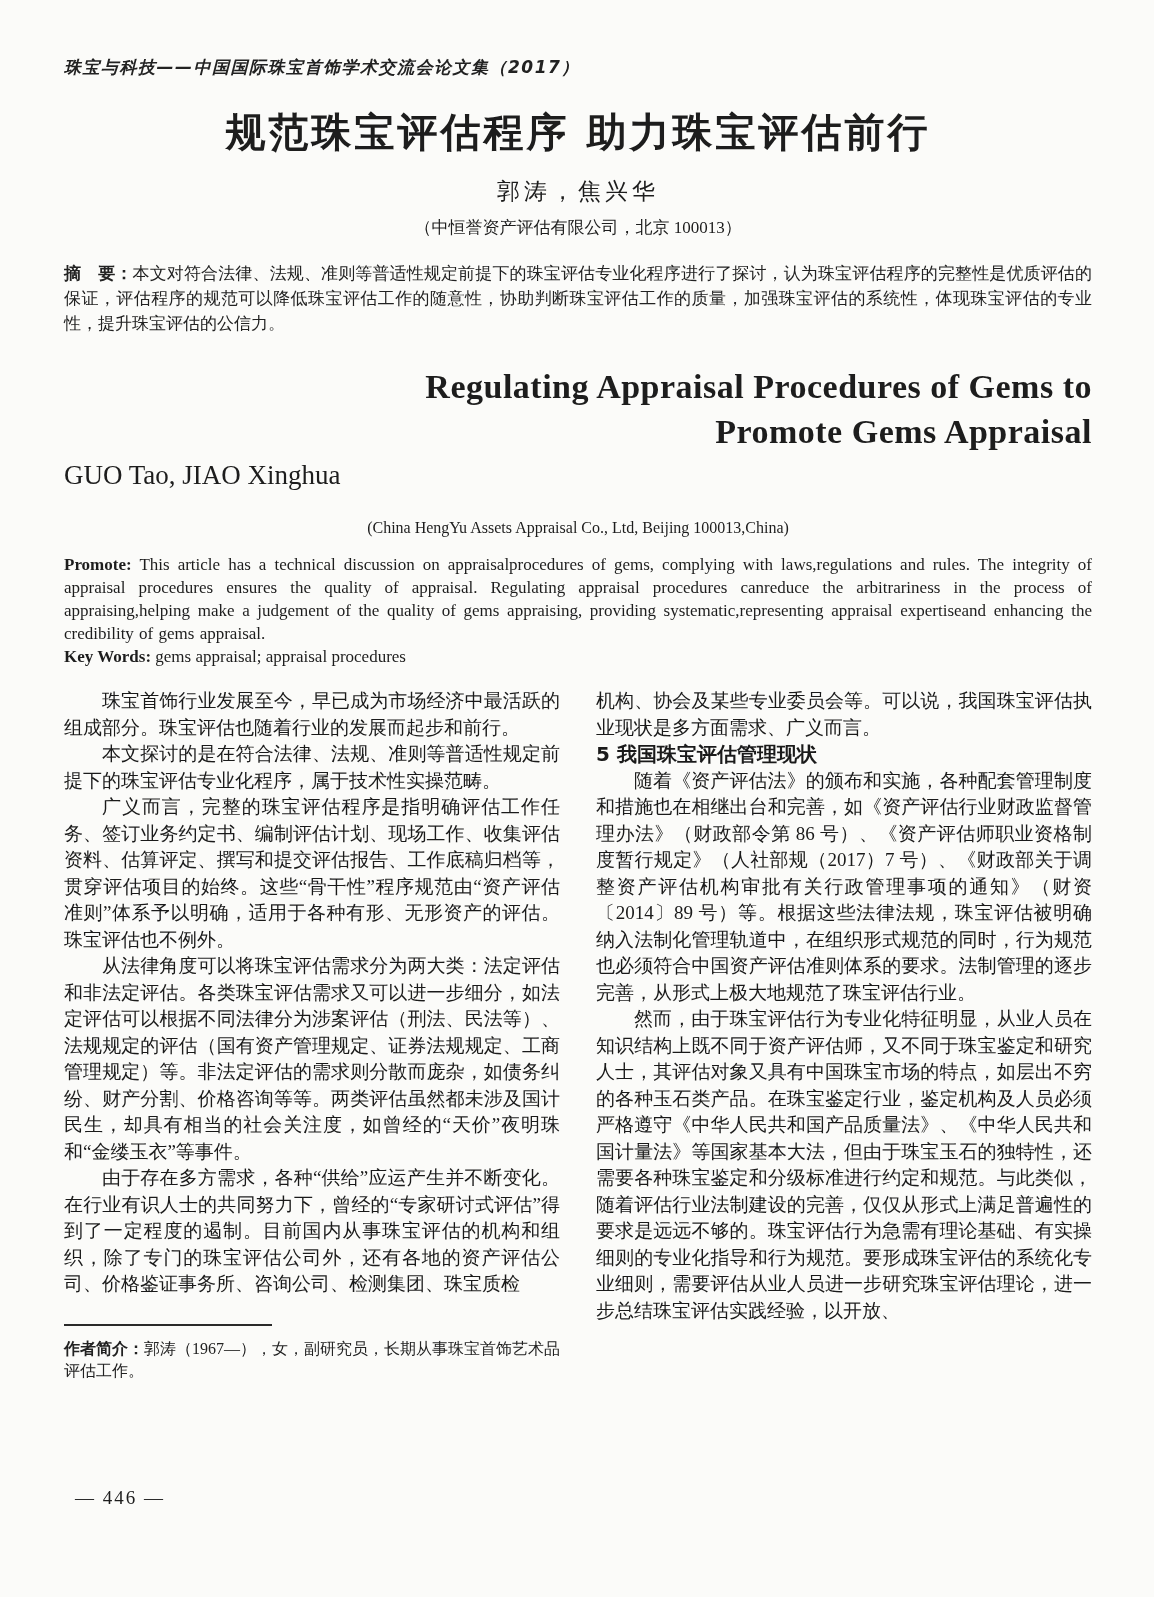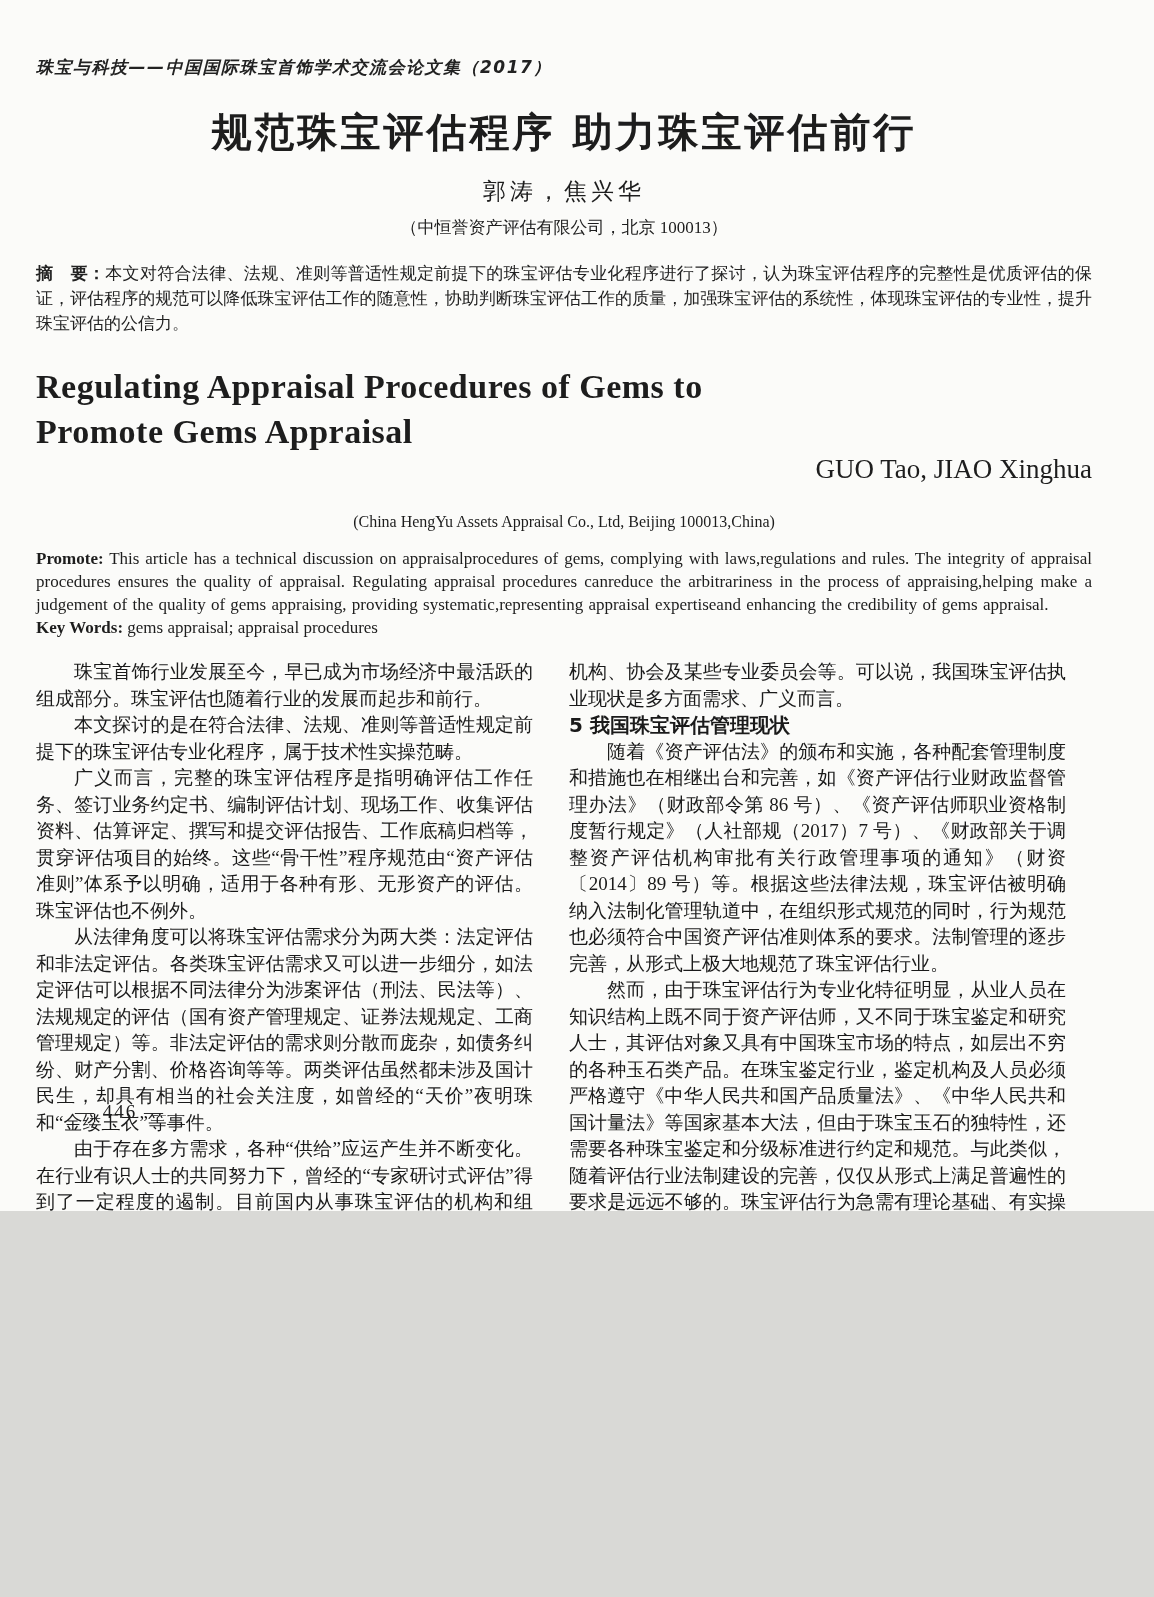--- a/index.html
+++ b/index.html
@@ -1,23 +1,23 @@
 <!DOCTYPE html>
 <html><head>
 <meta charset="utf-8">
 <style>
   html,body { margin:0; padding:0; background:#d9d9d6; }
   .page {
     position: relative;
     width: 1154px;
-    height: 1211px;
+    height: 1597px;
     margin: 0 auto;
     background: #fbfbf9;
     box-sizing: border-box;
-    padding: 56px 62px 0 36px;
+    padding: 56px 62px 0 64px;
     color: #1d1d1d;
     font-family: "Liberation Serif","DejaVu Serif",serif;
     overflow: hidden;
   }
   .journal-header {
     font-family: "DejaVu Sans","Liberation Sans",sans-serif;
     font-style: italic;
     font-weight: bold;
     font-size: 17px;
     letter-spacing: 1.5px;
@@ -40,28 +40,28 @@
     line-height: 25px;
     text-align: justify;
     color: #222;
   }
   .abstract-cn .label, .keywords-cn .label, .footnote .label {
     font-family: "DejaVu Sans","Liberation Sans",sans-serif;
     font-weight: bold;
   }
   .keywords-cn { font-size: 17px; line-height: 25px; }
   .title-en {
-    text-align: left;
+    text-align: right;
     font-weight: bold;
     font-size: 34px;
     line-height: 45px;
     margin-top: 28px;
     letter-spacing: 0.5px;
   }
-  .authors-en { text-align: right; font-size: 27px; margin-top: 0; }
+  .authors-en { text-align: left; font-size: 27px; margin-top: 6px; }
   .affiliation-en { text-align: center; font-size: 16px; margin-top: 28px; }
   .abstract-en {
     font-size: 17px;
     line-height: 23px;
     text-align: justify;
     margin-top: 16px;
     word-spacing: 1px;
   }
   .abstract-en .label, .keywords-en .label { font-weight: bold; }
   .keywords-en { font-size: 17px; line-height: 23px; }

